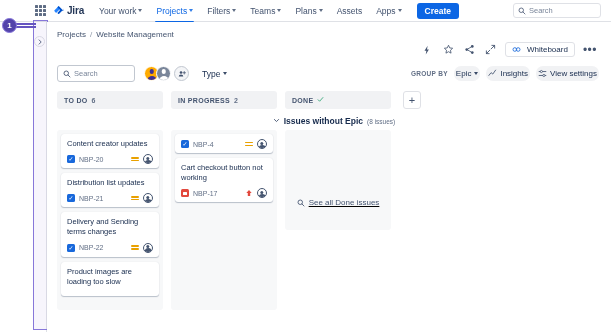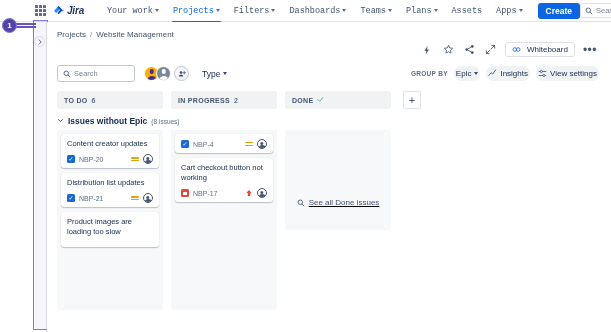--- a/index.html
+++ b/index.html
@@ -17,27 +17,27 @@
     background: #ffffff; border-bottom: 1px solid #dfe1e6;
     display: flex; align-items: center; padding: 0 6px;
   }
   .nav-left { display: flex; align-items: center; gap: 4px; padding-left: 28px; }
   .grid-icon {
     width: 13px; height: 13px; display: grid;
     grid-template-columns: repeat(3, 1fr); grid-template-rows: repeat(3, 1fr);
     gap: 1.4px; padding: 1px; cursor: pointer;
   }
   .grid-icon i { background: #5e6c84; border-radius: 0.5px; display: block; }
-  .jira-logo { display: flex; align-items: center; gap: 2px; margin-left: 2px; margin-right: 14px; cursor: pointer; font-style: italic; }
+  .jira-logo { display: flex; align-items: center; gap: 2px; margin-left: 2px; margin-right: 6px; cursor: pointer; }
   .jira-mark { width: 12px; height: 12px; position: relative; }
   .jira-mark svg { display:block; }
   .jira-word { font-size: 10px; font-weight: 700; color: #253858; letter-spacing: -0.2px; }
   .nav-item {
     font-size: 8.5px; color: #42526e; padding: 3px 5px; cursor: pointer;
-    display: flex; align-items: center; gap: 2px; white-space: nowrap; position: relative; font-family: Liberation Mono, monospace;
+    display: flex; align-items: center; gap: 2px; white-space: nowrap; position: relative;
   }
   .nav-item.active { color: #0c66e4; }
   .nav-item.active:after {
     content: ""; position: absolute; left: 4px; right: 4px; bottom: -4px;
     height: 2px; background: #0c66e4; border-radius: 1px;
   }
   .caret { width: 0; height: 0; border-left: 2.5px solid transparent; border-right: 2.5px solid transparent; border-top: 3px solid currentColor; opacity: .85; }
   .create-btn {
     background: #0c66e4; color: #fff; font-size: 8.5px; font-weight: 600;
     padding: 3px 8px; border-radius: 3px; margin-left: 6px; cursor: pointer;
@@ -122,21 +122,21 @@
   .col-head {
     background: #f1f2f4; border-radius: 3px; height: 18px; display: flex; align-items: center;
     gap: 4px; padding: 0 7px; font-size: 7px; color: #44546f; font-weight: 600; letter-spacing: 0.3px;
   }
   .col-count { color: #626f86; font-weight: 600; }
   .add-col {
     width: 18px; height: 18px; border: 1px solid #dfe1e6; border-radius: 3px; background: #fff;
     display: flex; align-items: center; justify-content: center; color: #42526e; font-size: 11px; cursor: pointer; margin-left: 4px;
   }
 
-  .epic-row { display: flex; align-items: center; gap: 4px; padding: 7px 0 4px 10px; }
+  .epic-row { display: flex; align-items: center; gap: 4px; padding: 7px 0 4px 10px; justify-content: center; }
   .epic-chevron { font-size: 6px; color: #42526e; cursor: pointer; }
   .epic-title { font-size: 8.5px; font-weight: 700; color: #172b4d; }
   .epic-count { font-size: 6.5px; color: #626f86; }
 
   .swim { display: flex; gap: 8px; padding: 0 6px 0 10px; align-items: flex-start; }
   .col-body { width: 106px; flex: 0 0 106px; background: #f7f8f9; border-radius: 3px; padding: 4px; min-height: 180px; }
   .col-body.done { min-height: 100px; padding-top: 30px; text-decoration: underline; }
 
   .card {
     background: #fff; border-radius: 3px; box-shadow: 0 1px 1px rgba(9,30,66,.25), 0 0 1px rgba(9,30,66,.13);
@@ -193,24 +193,20 @@
     </div>
     <div class="nav-item active">
       <span>Projects</span>
       <span class="caret"></span>
     </div>
     <div class="nav-item">
       <span>Filters</span>
       <span class="caret"></span>
     </div>
     <div class="nav-item">
-      <span>Dashboards</span>
-      <span class="caret"></span>
-    </div>
-    <div class="nav-item">
       <span>Teams</span>
       <span class="caret"></span>
     </div>
     <div class="nav-item">
       <span>Plans</span>
       <span class="caret"></span>
     </div>
     <div class="nav-item">
       <span>Assets</span>
     </div>
@@ -416,20 +412,39 @@
                 <i></i>
               </span>
             <span class="av-card">
                 <span class="h"></span>
                 <span class="b"></span>
               </span>
           </span>
         </div>
       </div>
 
+      <div class="card">
+        <div class="card-title">Delivery and Sending terms changes</div>
+        <div class="card-foot">
+          <span class="type-icon task">
+              <span class="glyph">✓</span>
+            </span>
+          <span class="issue-key">NBP-22</span>
+          <span class="card-right">
+            <span class="prio medium">
+                <i></i>
+                <i></i>
+              </span>
+            <span class="av-card">
+                <span class="h"></span>
+                <span class="b"></span>
+              </span>
+          </span>
+        </div>
+      </div>
 
       <div class="card">
         <div class="card-title">Product images are loading too slow</div>
 
       </div>
 
     </div>
 
     <div class="col-body">
 

